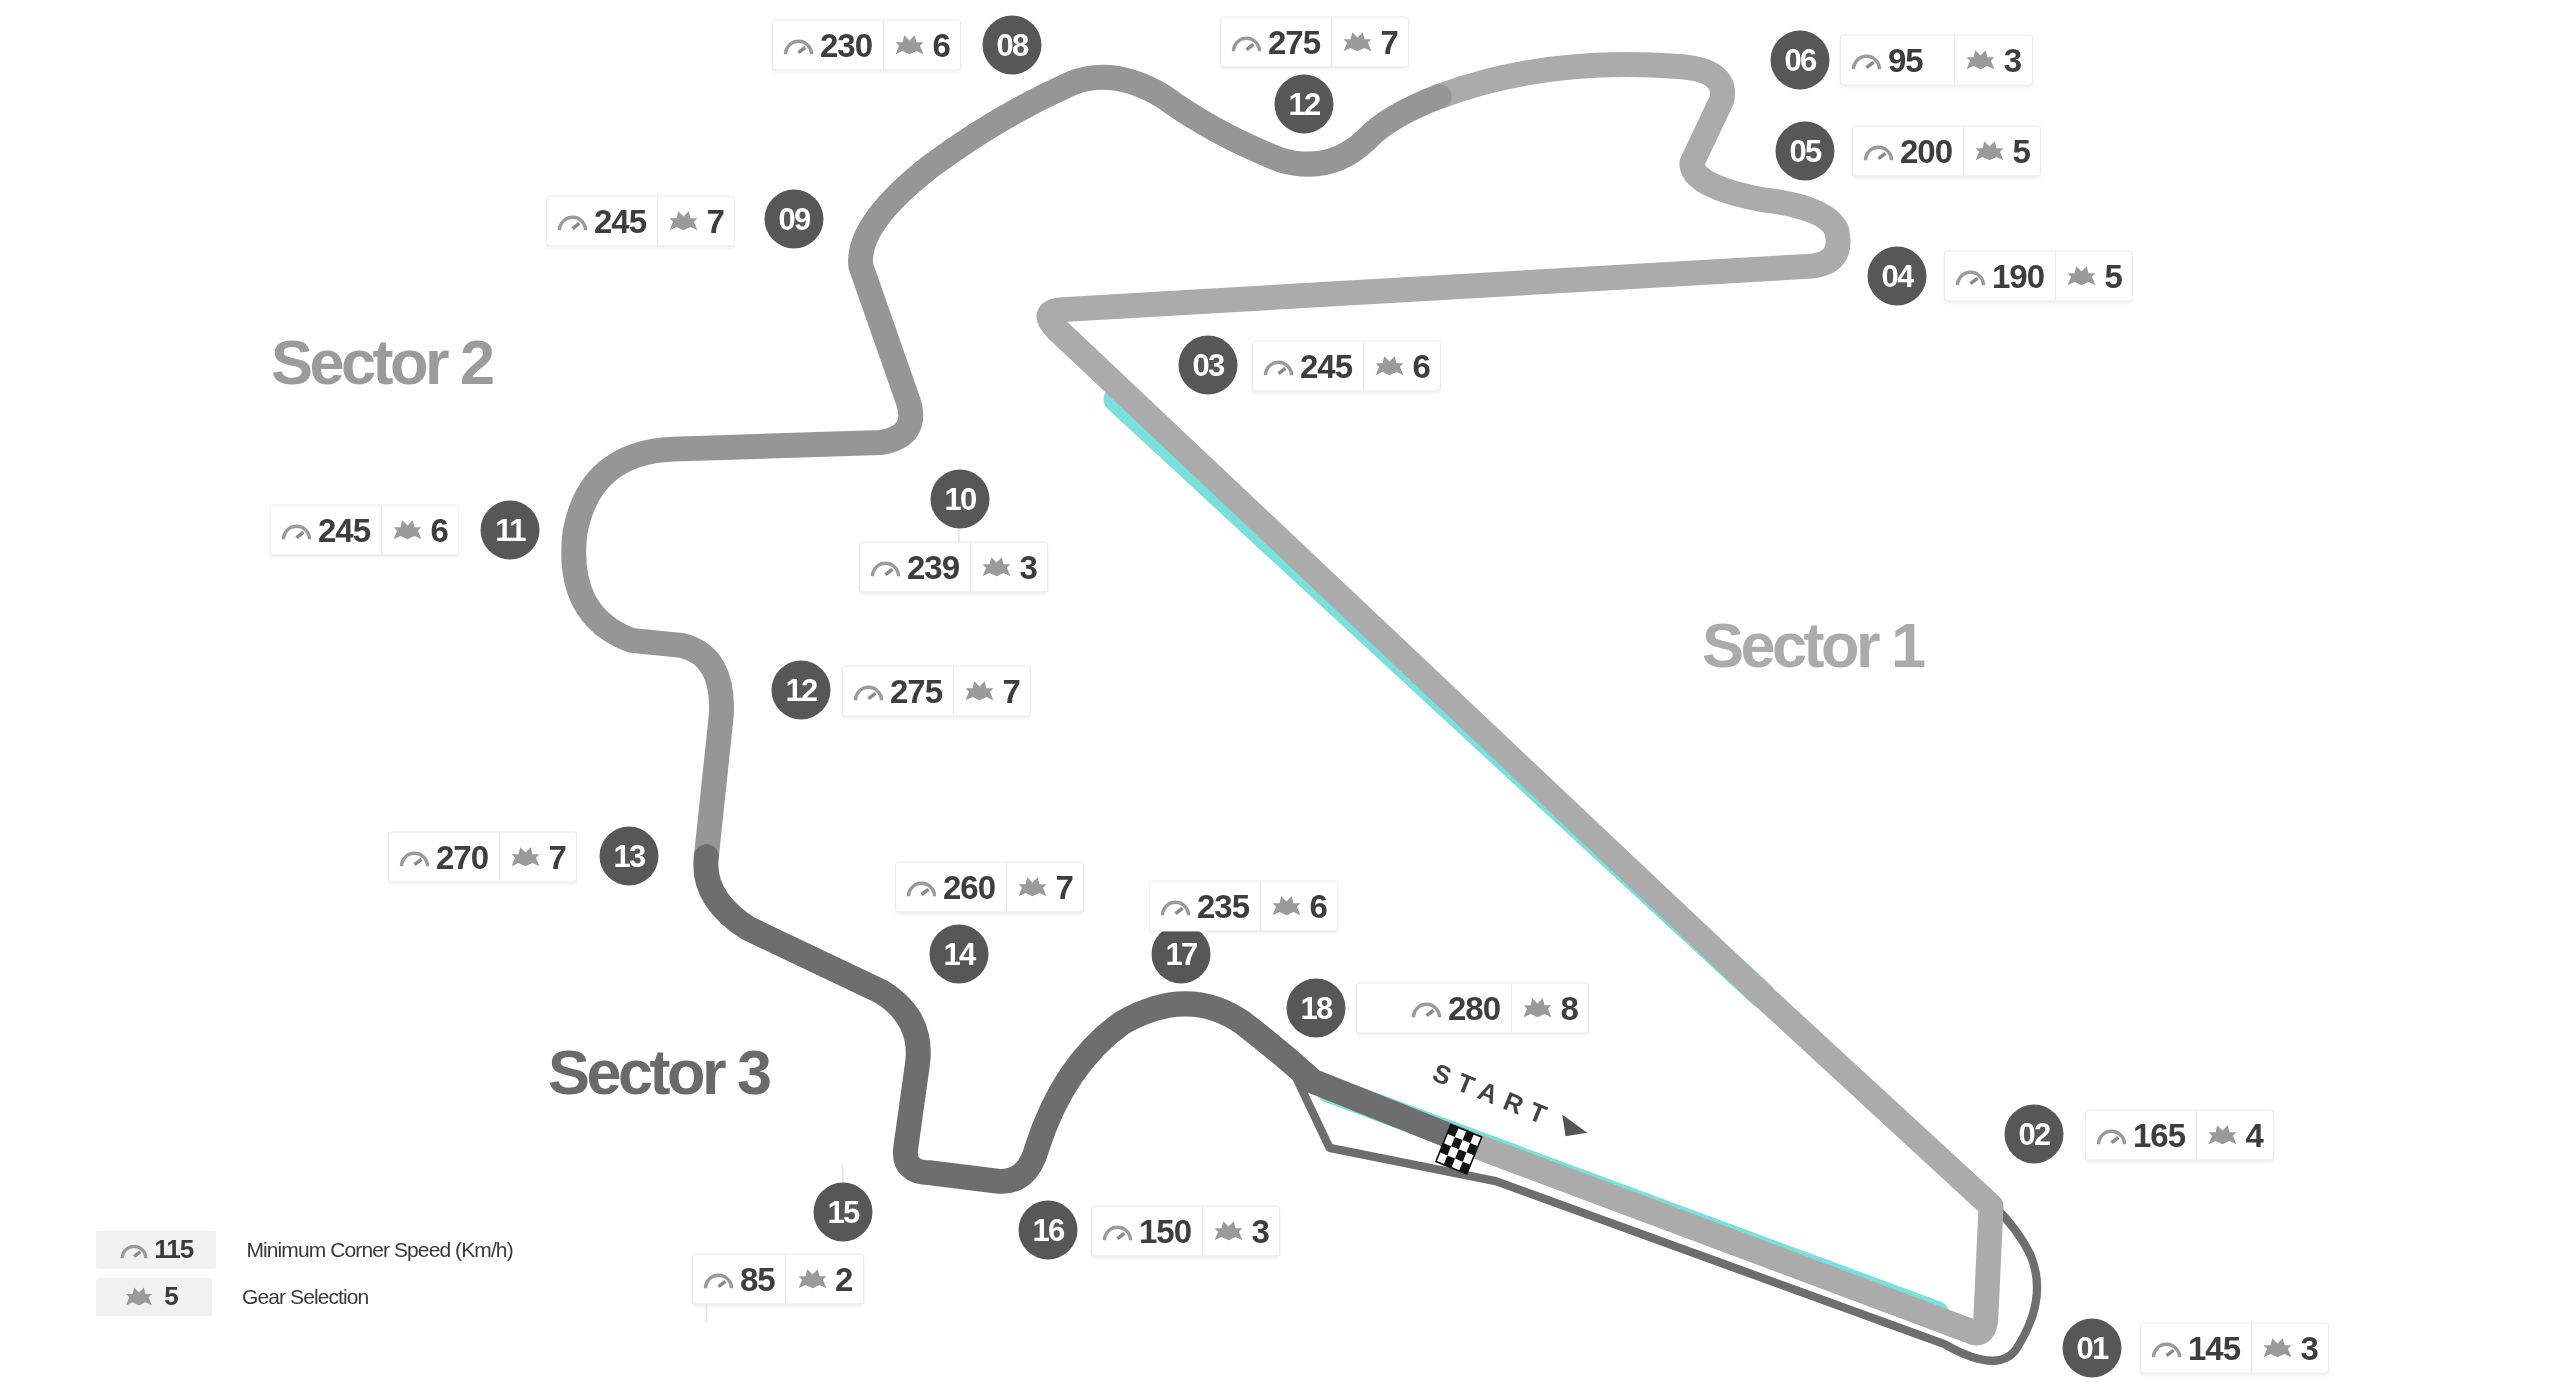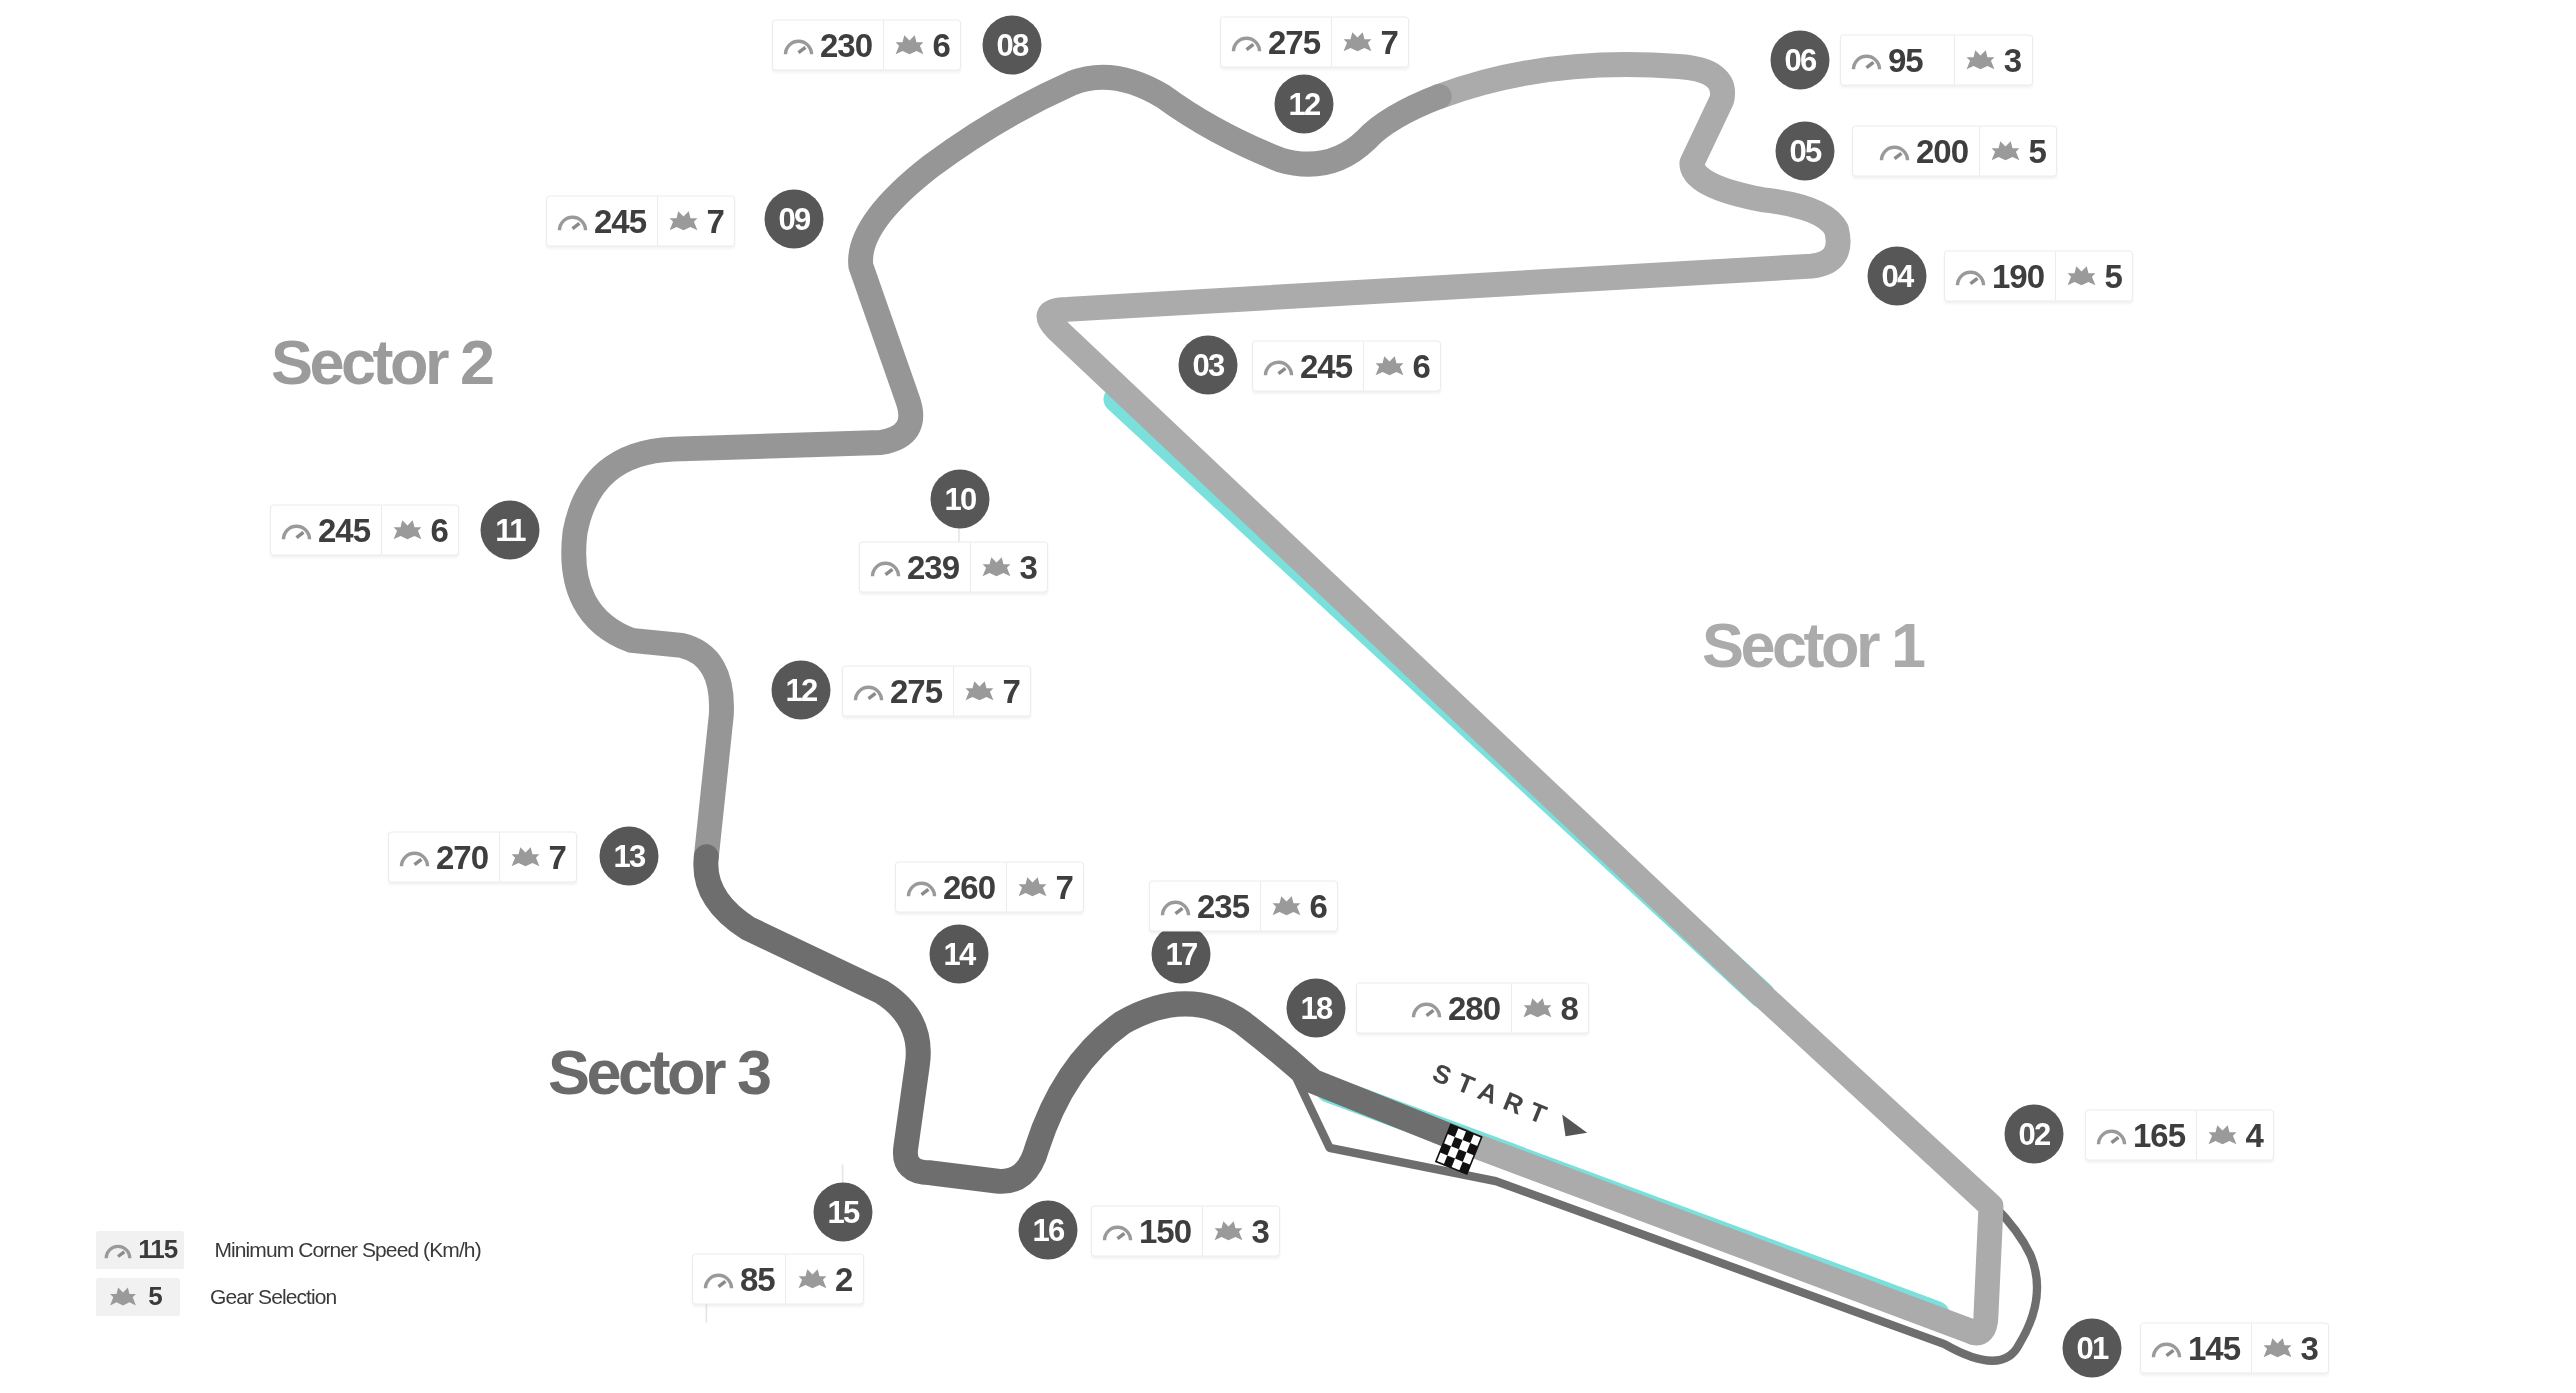--- a/index.html
+++ b/index.html
@@ -8,21 +8,21 @@
   .sector-label{position:absolute;font-weight:bold;font-size:63px;letter-spacing:-3.5px;color:#9b9b9b;white-space:nowrap;}
   .sector-label.s3{color:#6a6a6a;}
   .sector-label.s1{color:#ababab;}
   .badge{position:absolute;width:59px;height:59px;border-radius:50%;background:#575757;color:#fff;font-weight:bold;font-size:31px;display:flex;align-items:center;justify-content:center;letter-spacing:-1.7px;transform:translate(-50%,-50%);}
   .callout{position:absolute;display:flex;height:49px;transform:translateY(-50%);border:1.7px solid #ececec;border-radius:3.5px;background:#fff;box-shadow:0 1.7px 2.6px rgba(0,0,0,0.05);}
   .cell{display:flex;align-items:center;padding:0 10.4px 0 8.7px;font-weight:bold;font-size:33px;color:#3e3e3e;letter-spacing:-0.9px;}
   .cell + .cell{border-left:1.7px solid #ececec;}
   .ico{display:inline-block;margin-right:5.2px;}
   .legend{position:absolute;left:96px;top:1226px;}
   .legend-row{display:flex;align-items:center;height:47px;}
-  .legend-box{display:flex;align-items:center;height:38px;padding:0 7px;background:#f1f1f1;border-radius:2.6px;font-weight:bold;font-size:26px;color:#3a3a3a;letter-spacing:-0.9px;min-width:70px;}
+  .legend-box{display:flex;align-items:center;height:38px;padding:0 23px;background:#f1f1f1;border-radius:2.6px;font-weight:bold;font-size:26px;color:#3a3a3a;letter-spacing:-0.9px;min-width:70px;}
   .legend-text{margin-left:30px;font-size:21px;color:#3a3a3a;letter-spacing:-0.9px;}
   .start-text{position:absolute;font-weight:bold;font-size:26px;color:#444;letter-spacing:8.7px;transform-origin:left center;}
 </style>
 </head>
 <body>
 
 <svg id="track" viewBox="0 0 1550 838" preserveAspectRatio="none">
 
   <g stroke="#79e0dc" stroke-width="16" stroke-linecap="round" fill="none">
     <path d="M672 240 L1060 598"></path>
@@ -136,21 +136,21 @@
       </svg>
       <span>190</span>
     </div>
   <div class="cell">
       <svg class="ico" width="35" height="22.6" viewBox="0 0 40 26">
         <path d="M4 24 L8 14 L4 10 L12 10 L14 2 L20 8 L26 2 L28 10 L36 10 L32 14 L36 24 L28 20 L20 24 L12 20 Z" fill="#9a9a9a"></path>
       </svg>
       <span>5</span>
     </div>
 </div>
-<div class="callout" style="left:1852px;top:151px;padding-left:16px;">
+<div class="callout" style="left:1852px;top:151px;">
   <div class="cell">
       <svg class="ico" width="33" height="22.6" viewBox="0 0 38 26">
         <path d="M4 24 A15 15 0 0 1 34 24" stroke="#9a9a9a" stroke-width="4" fill="none"></path>
         <line x1="19" y1="22" x2="27" y2="16" stroke="#8a8a8a" stroke-width="4"></line>
       </svg>
       <span>200</span>
     </div>
   <div class="cell">
       <svg class="ico" width="35" height="22.6" viewBox="0 0 40 26">
         <path d="M4 24 L8 14 L4 10 L12 10 L14 2 L20 8 L26 2 L28 10 L36 10 L32 14 L36 24 L28 20 L20 24 L12 20 Z" fill="#9a9a9a"></path>

